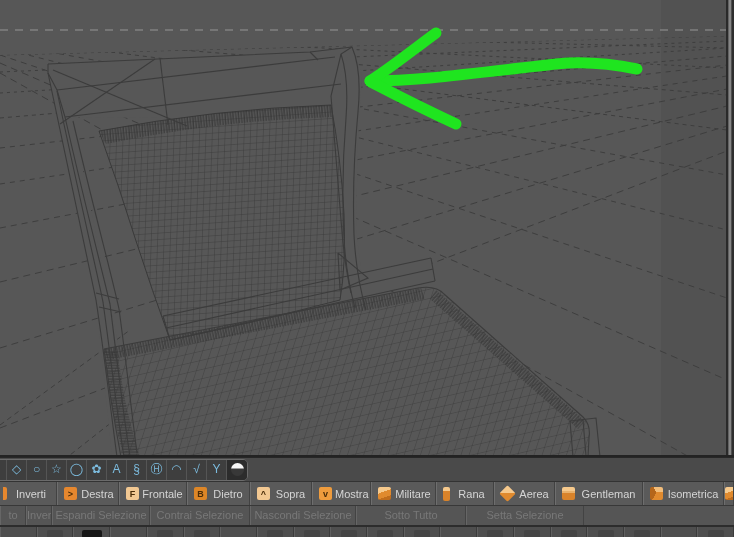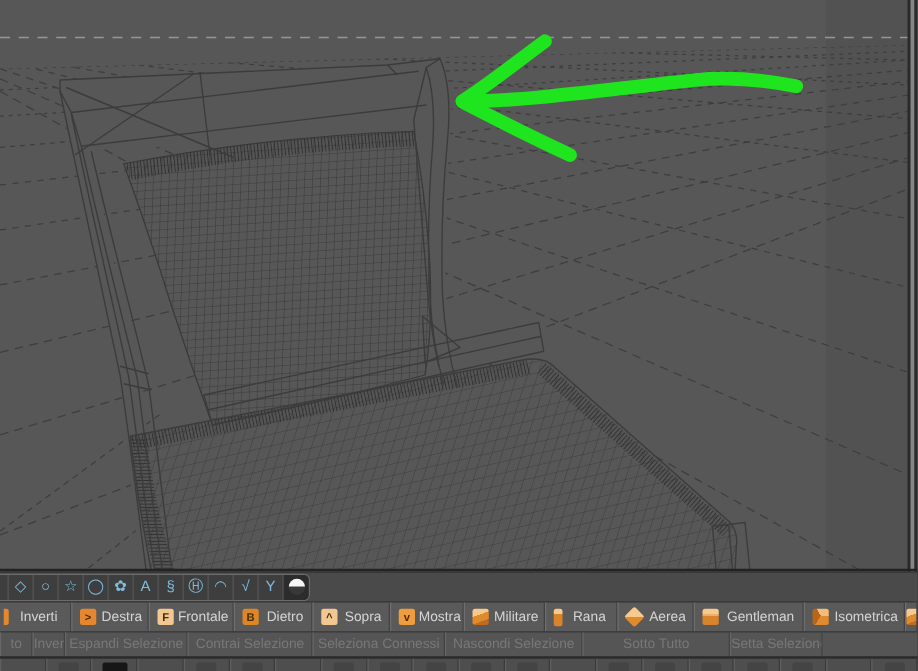--- a/index.html
+++ b/index.html
@@ -265,21 +265,20 @@
       <div class="vbtn">
         <span class="vicon i-cube-cut"></span>
       </div>
     </div>
 
   <div class="row row-selection" id="selRow">
       <div class="sbtn">to</div>
       <div class="sbtn">Inverti</div>
       <div class="sbtn">Espandi Selezione</div>
       <div class="sbtn">Contrai Selezione</div>
-      <div class="sbtn">Seleziona Connessi</div>
       <div class="sbtn">Nascondi Selezione</div>
       <div class="sbtn">Sotto Tutto</div>
       <div class="sbtn">Setta Selezione</div>
     </div>
 
   <div class="row row-bottom" id="bottomRow">
       <div class="bcell">
         <div class="blob"></div>
       </div>
       <div class="bcell">

